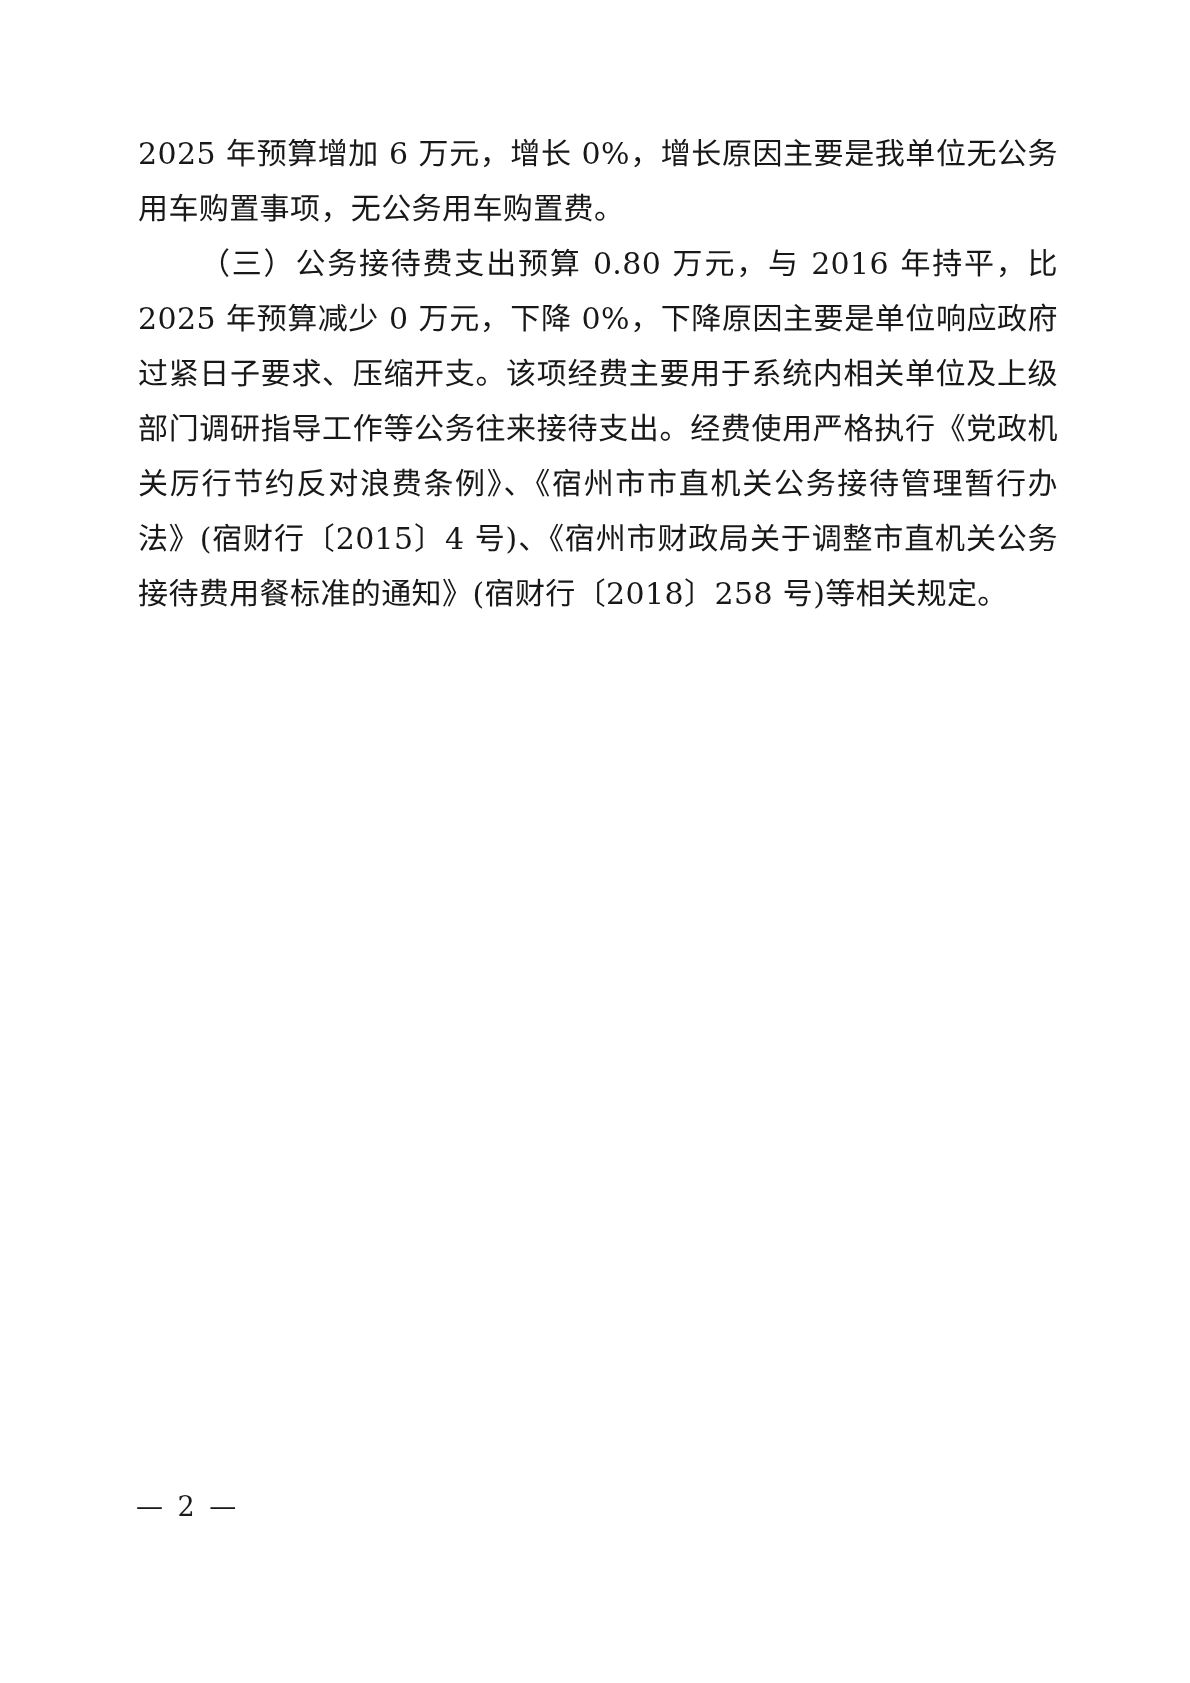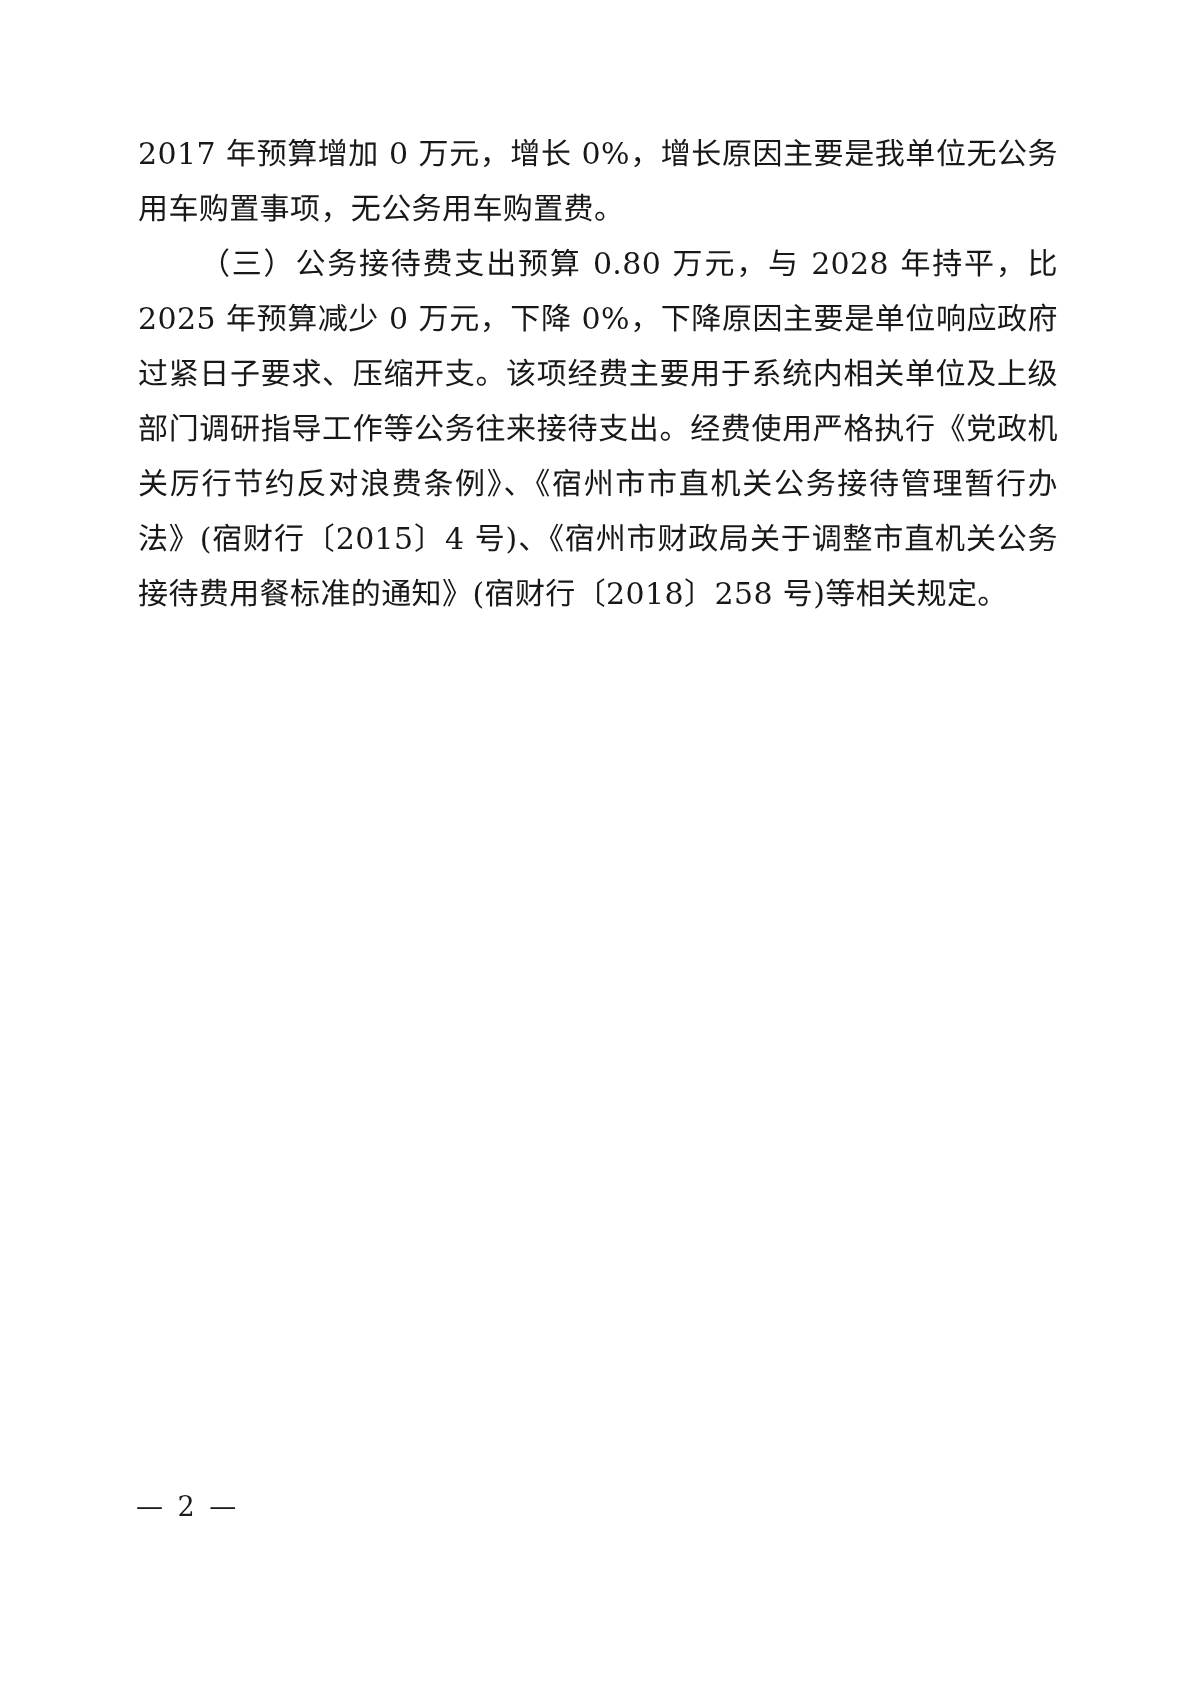--- a/index.html
+++ b/index.html
@@ -58,21 +58,21 @@
     letter-spacing: 3px;
     font-family: "DejaVu Serif", "Liberation Serif", serif;
   }
 </style>
 </head>
 <body>
 
 <div class="page">
 
   <div class="body-area">
-    <p class="para">2017 年预算增加 0 万元，增长 0%，增长原因主要是我单位无公务用车购置事项，无公务用车购置费。</p>
-    <p class="para indent">（三）公务接待费支出预算 0.80 万元，与 2028 年持平，比 2025 年预算减少 0 万元，下降 0%，下降原因主要是单位响应政府过紧日子要求、压缩开支。该项经费主要用于系统内相关单位及上级部门调研指导工作等公务往来接待支出。经费使用严格执行《党政机关厉行节约反对浪费条例》、《宿州市市直机关公务接待管理暂行办法》(宿财行〔2015〕4 号)、《宿州市财政局关于调整市直机关公务接待费用餐标准的通知》(宿财行〔2018〕258 号)等相关规定。</p>
+    <p class="para">2025 年预算增加 6 万元，增长 0%，增长原因主要是我单位无公务用车购置事项，无公务用车购置费。</p>
+    <p class="para indent">（三）公务接待费支出预算 0.80 万元，与 2016 年持平，比 2025 年预算减少 0 万元，下降 0%，下降原因主要是单位响应政府过紧日子要求、压缩开支。该项经费主要用于系统内相关单位及上级部门调研指导工作等公务往来接待支出。经费使用严格执行《党政机关厉行节约反对浪费条例》、《宿州市市直机关公务接待管理暂行办法》(宿财行〔2015〕4 号)、《宿州市财政局关于调整市直机关公务接待费用餐标准的通知》(宿财行〔2018〕258 号)等相关规定。</p>
   </div>
 
   <div class="footer">
     <span class="page-number">— 2 —</span>
   </div>
 
 </div>
 
 </body></html>

